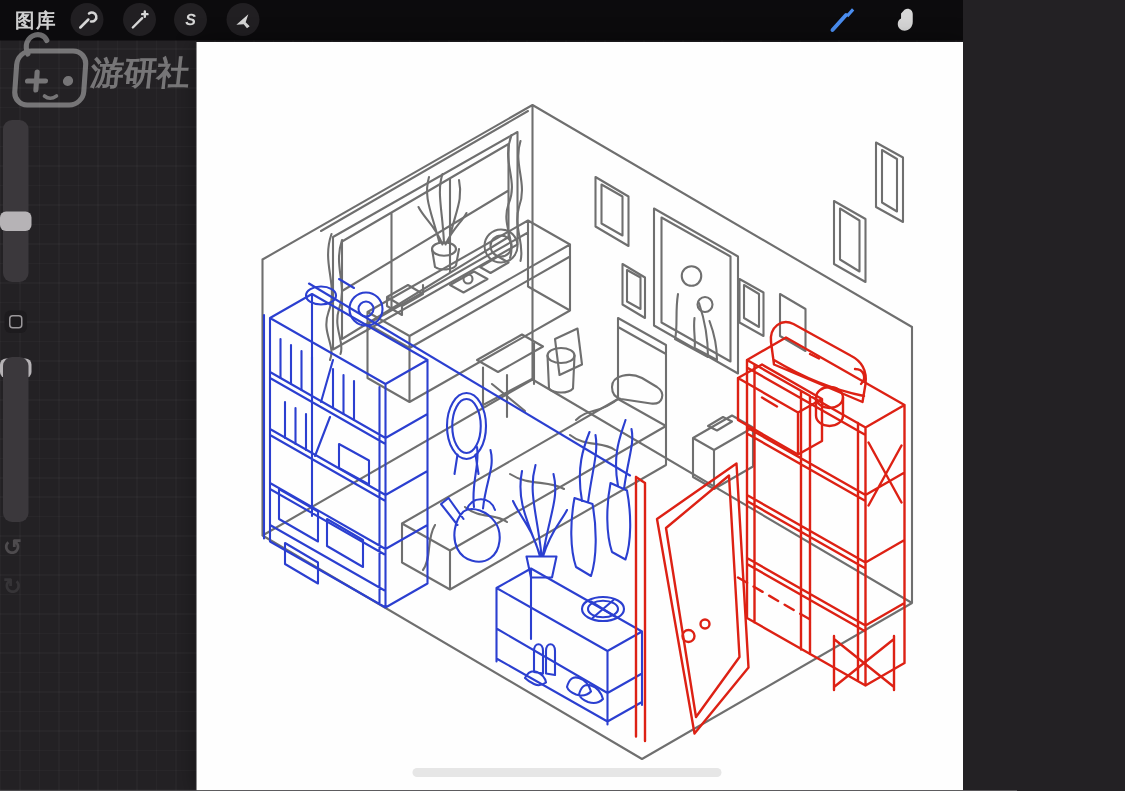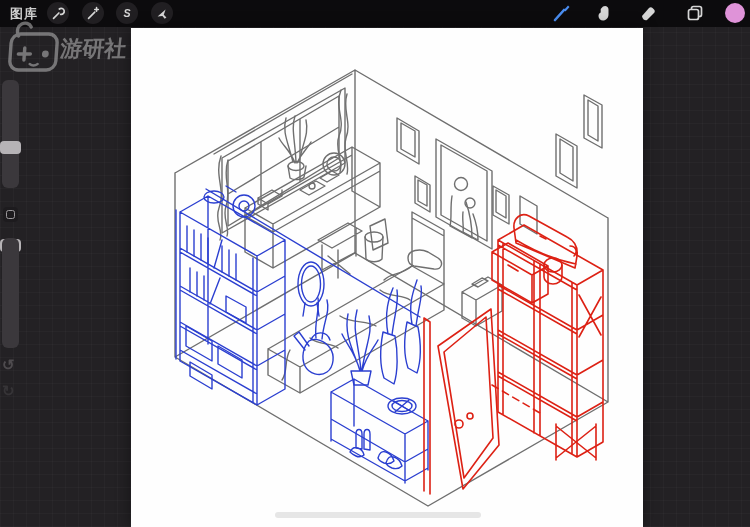--- a/index.html
+++ b/index.html
@@ -1,16 +1,16 @@
 <!DOCTYPE html>
 <html><head>
 <meta charset="utf-8">
 <style>
   html,body{margin:0;padding:0;background:#232124;}
-  #stage{position:relative;width:750px;height:527px;overflow:hidden;
+  #stage{position:relative;width:642px;height:527px;overflow:hidden;
          font-family:"Liberation Sans",sans-serif;
          background:
            repeating-linear-gradient(0deg, rgba(255,255,255,0.025) 0 1px, transparent 1px 13px),
            repeating-linear-gradient(90deg, rgba(255,255,255,0.025) 0 1px, transparent 1px 13px),
            #232124;}
   
   #topbar{position:absolute;left:0;top:0;width:750px;height:27px;background:#0c0b0d;
           display:flex;align-items:center;}
   .gallery{color:#cfcfcf;font-size:13px;font-weight:bold;margin-left:10px;letter-spacing:1px;}
   .toolcircle{position:absolute;top:2px;width:22px;height:22px;border-radius:50%;

